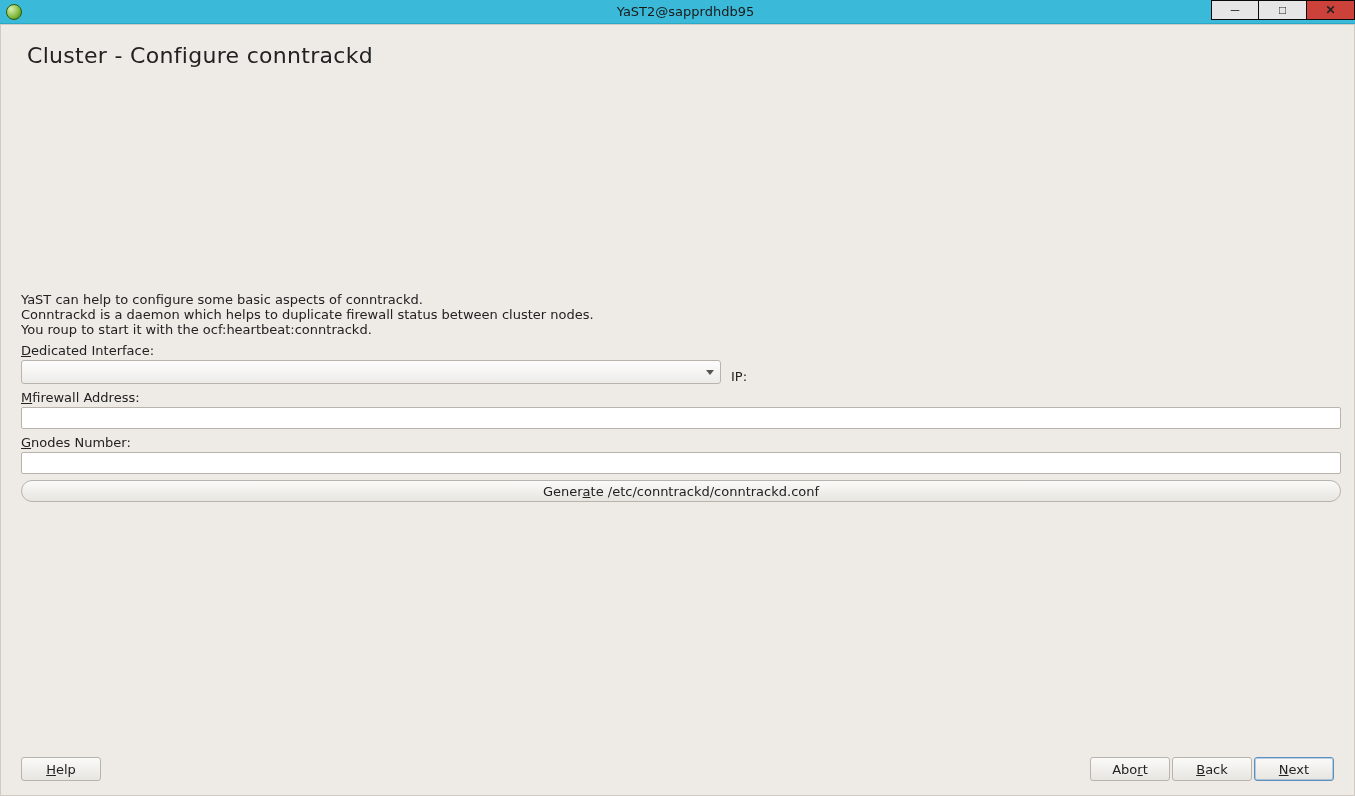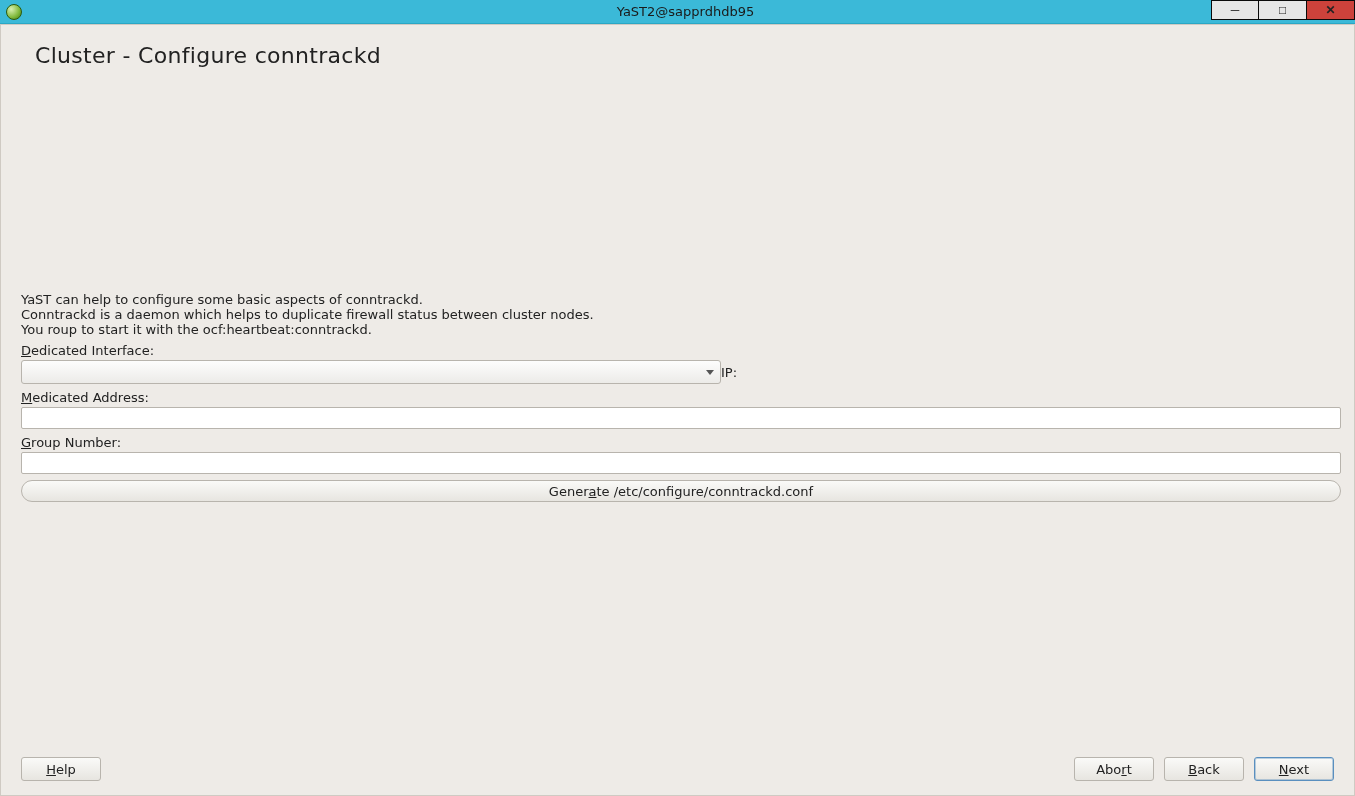--- a/index.html
+++ b/index.html
@@ -58,21 +58,21 @@
     position:relative;
   }
   .inner {
     position:absolute;
     left:10px; right:10px; top:8px; bottom:8px;
   }
   .page-title {
     font-size:22px;
     font-weight:500;
     color:#222;
-    margin:10px 0 0 24px;
+    margin:10px 0 0 16px;
     letter-spacing:0.3px;
   }
   .desc-block {
     position:absolute;
     top:260px;
     left:10px; right:10px;
     line-height:1.15;
     font-size:13px;
     color:#222;
   }
@@ -84,22 +84,22 @@
   .row { margin-bottom:6px; }
   .field-label {
     font-size:13px;
     color:#222;
     display:block;
     margin-bottom:2px;
   }
   .field-label .accel { text-decoration:underline; }
   .interface-row {
     display:flex;
-    align-items:center;
-    gap:0;
+    align-items:flex-end;
+    gap:10px;
   }
   .combo {
     flex:0 0 700px;
     height:24px;
     background:linear-gradient(#fdfdfd,#ecebe8);
     border:1px solid #b8b4ad;
     border-radius:3px;
     display:flex;
     align-items:center;
     justify-content:flex-end;
@@ -157,21 +157,21 @@
     align-items:center;
     justify-content:center;
     cursor:default;
   }
   .btn.default {
     border:1px solid #5a8fbf;
     box-shadow:0 0 0 1px rgba(90,143,191,0.4) inset;
   }
   .btn .accel { text-decoration:underline; }
   .footer-spacer { flex:1; }
-  .footer-right { display:flex; gap:10px;align-items:flex-end; }
+  .footer-right { display:flex; gap:2px;align-items:flex-end; }
 </style>
 </head>
 <body>
 
 <div class="titlebar">
   <div class="app-icon"></div>
   <div class="title-text">YaST2@sapprdhdb95</div>
   <div class="win-controls">
     <div class="win-btn">
         <span>─</span>
@@ -207,37 +207,37 @@
             <span></span>
             <span class="chev"></span>
           </div>
           <span class="ip-label">IP:</span>
           <span class="ip-value"></span>
         </div>
       </div>
 
       <div class="row">
         <label class="field-label">
-          <span></span><span class="accel">M</span><span>edicated Address:</span>
+          <span></span><span class="accel">M</span><span>firewall Address:</span>
         </label>
         <input class="text-input" type="text" value="" style="">
       </div>
 
       <div class="row">
         <label class="field-label">
-          <span></span><span class="accel">G</span><span>roup Number:</span>
+          <span></span><span class="accel">G</span><span>nodes Number:</span>
         </label>
         <input class="text-input" type="text" value="" style="">
       </div>
 
       <div class="row">
         <div class="wide-button">
           <span>Gener</span>
             <span class="accel">a</span>
-            <span>te /etc/configure/conntrackd.conf</span>
+            <span>te /etc/conntrackd/conntrackd.conf</span>
         </div>
       </div>
 
     </div>
 
     <div class="footer-buttons">
       <div class="btn">
         <span></span>
           <span class="accel">H</span>
           <span>elp</span>

